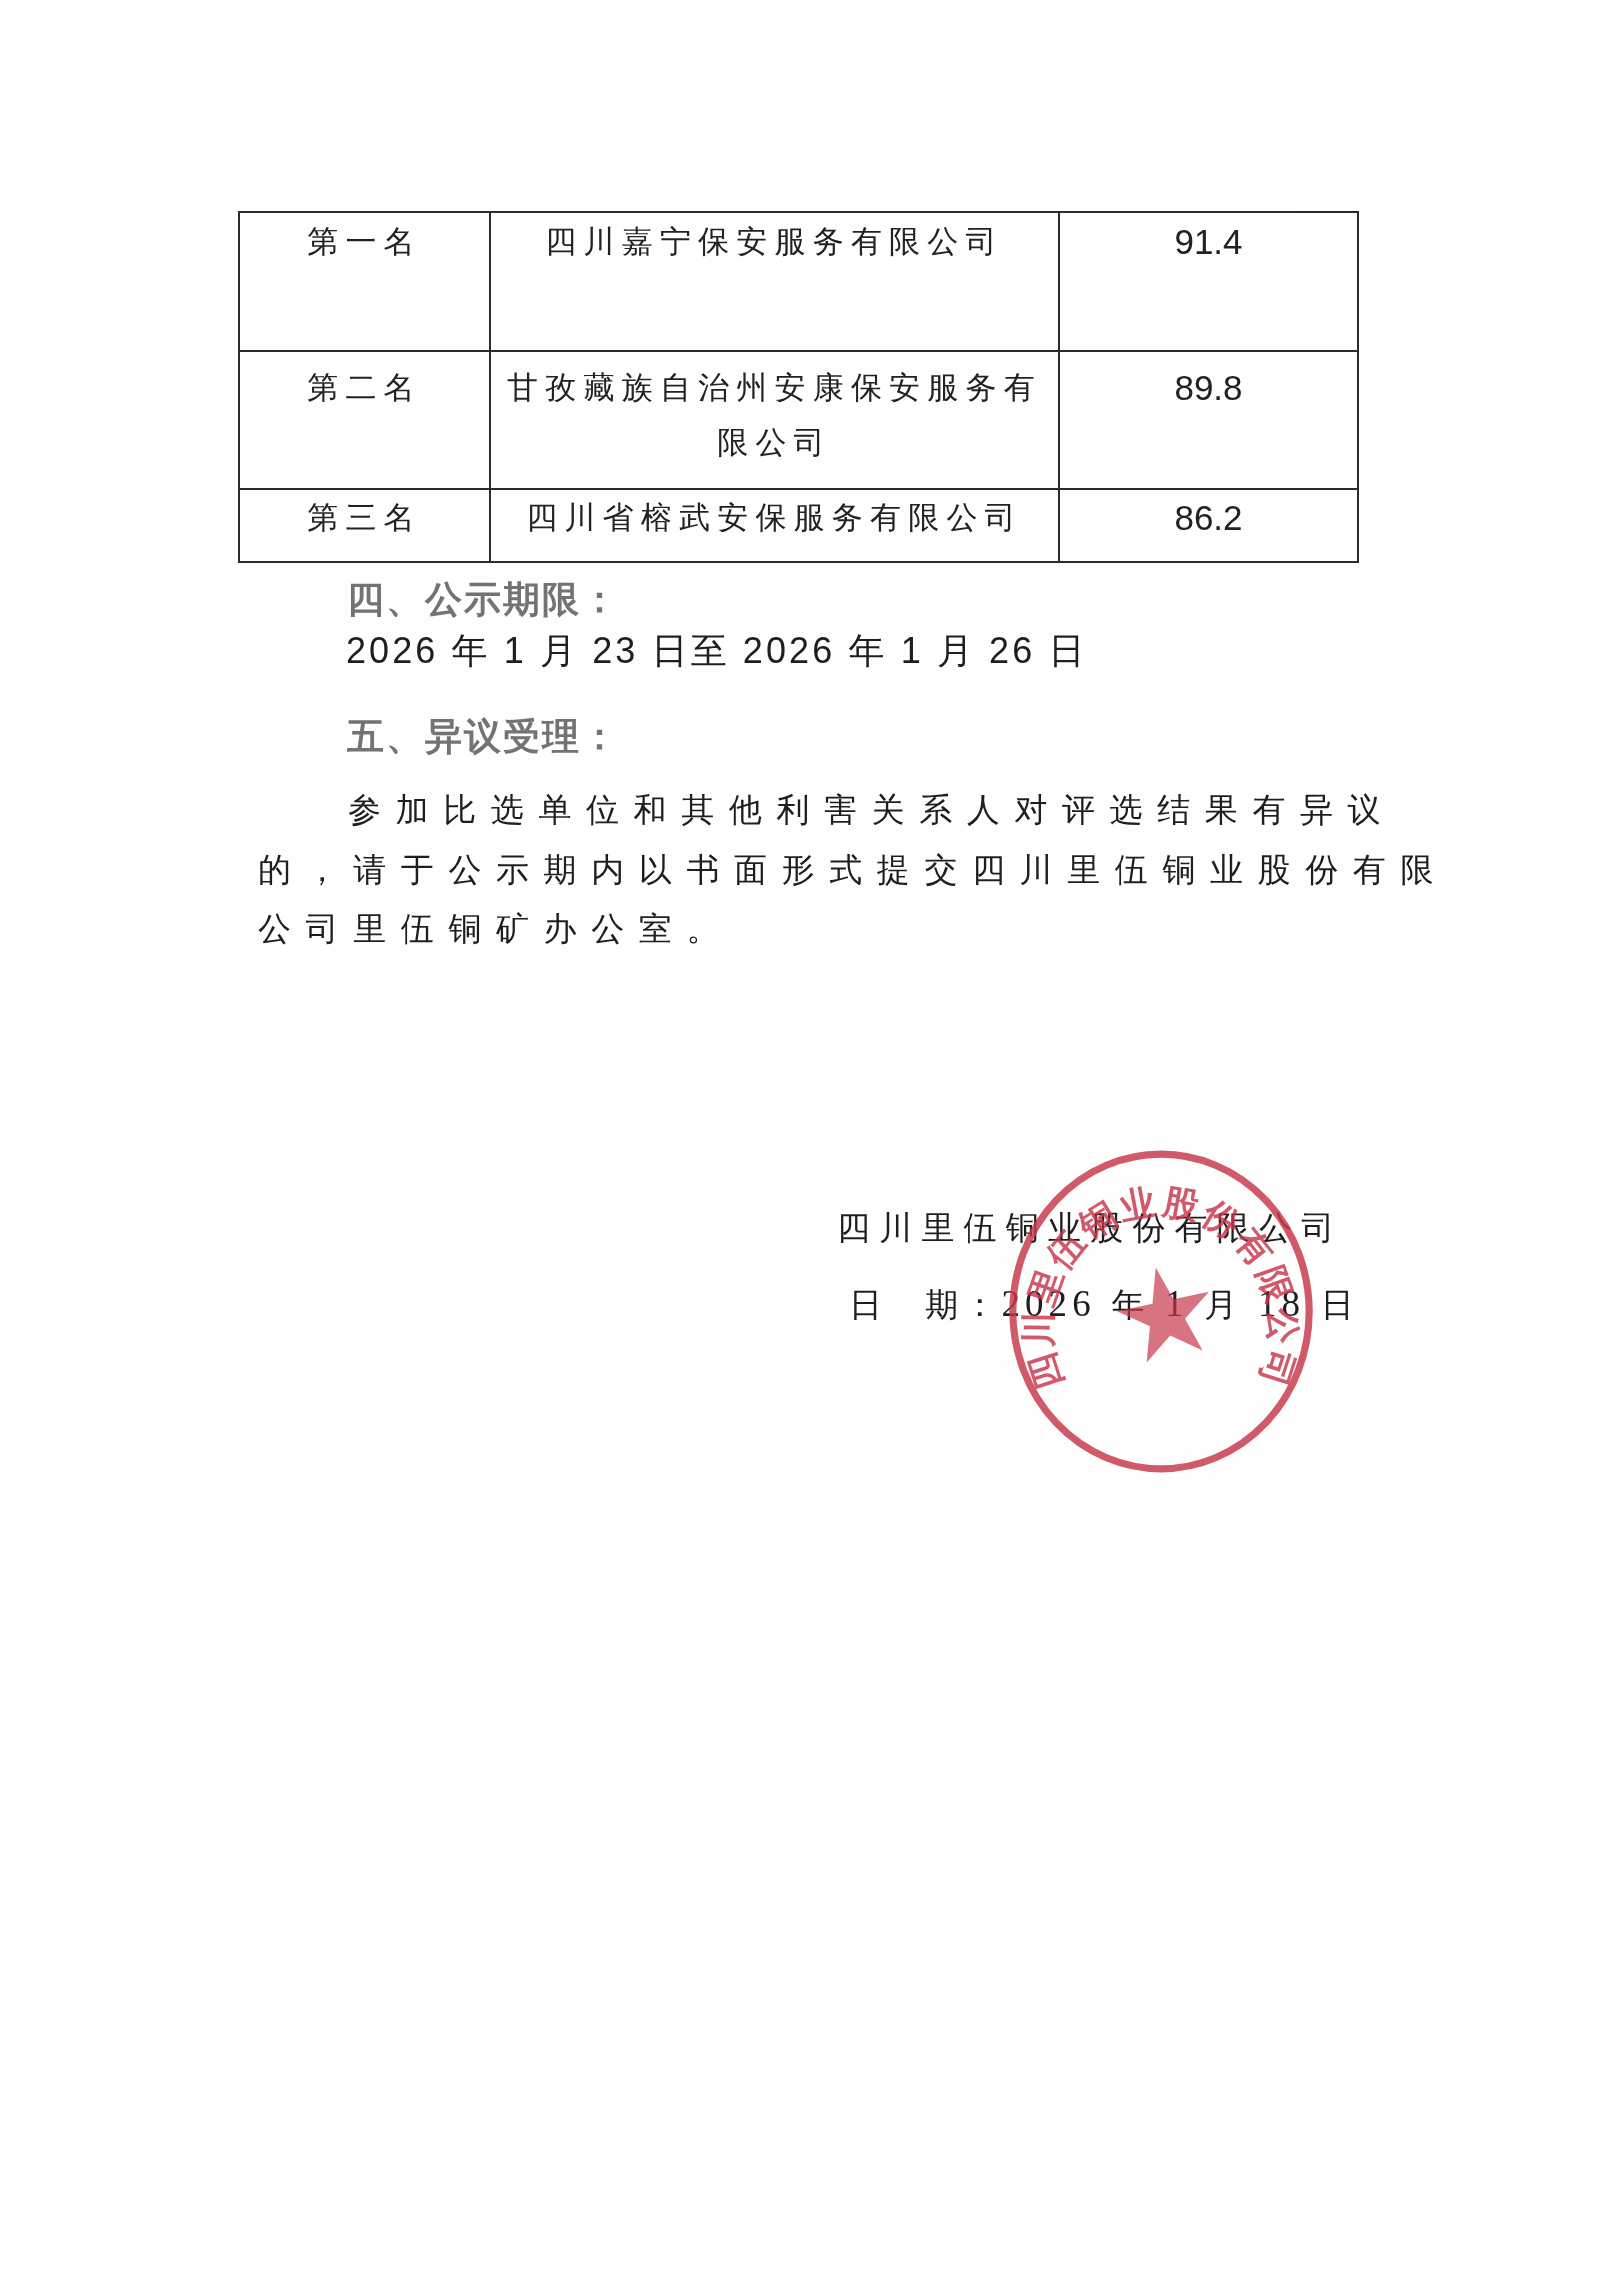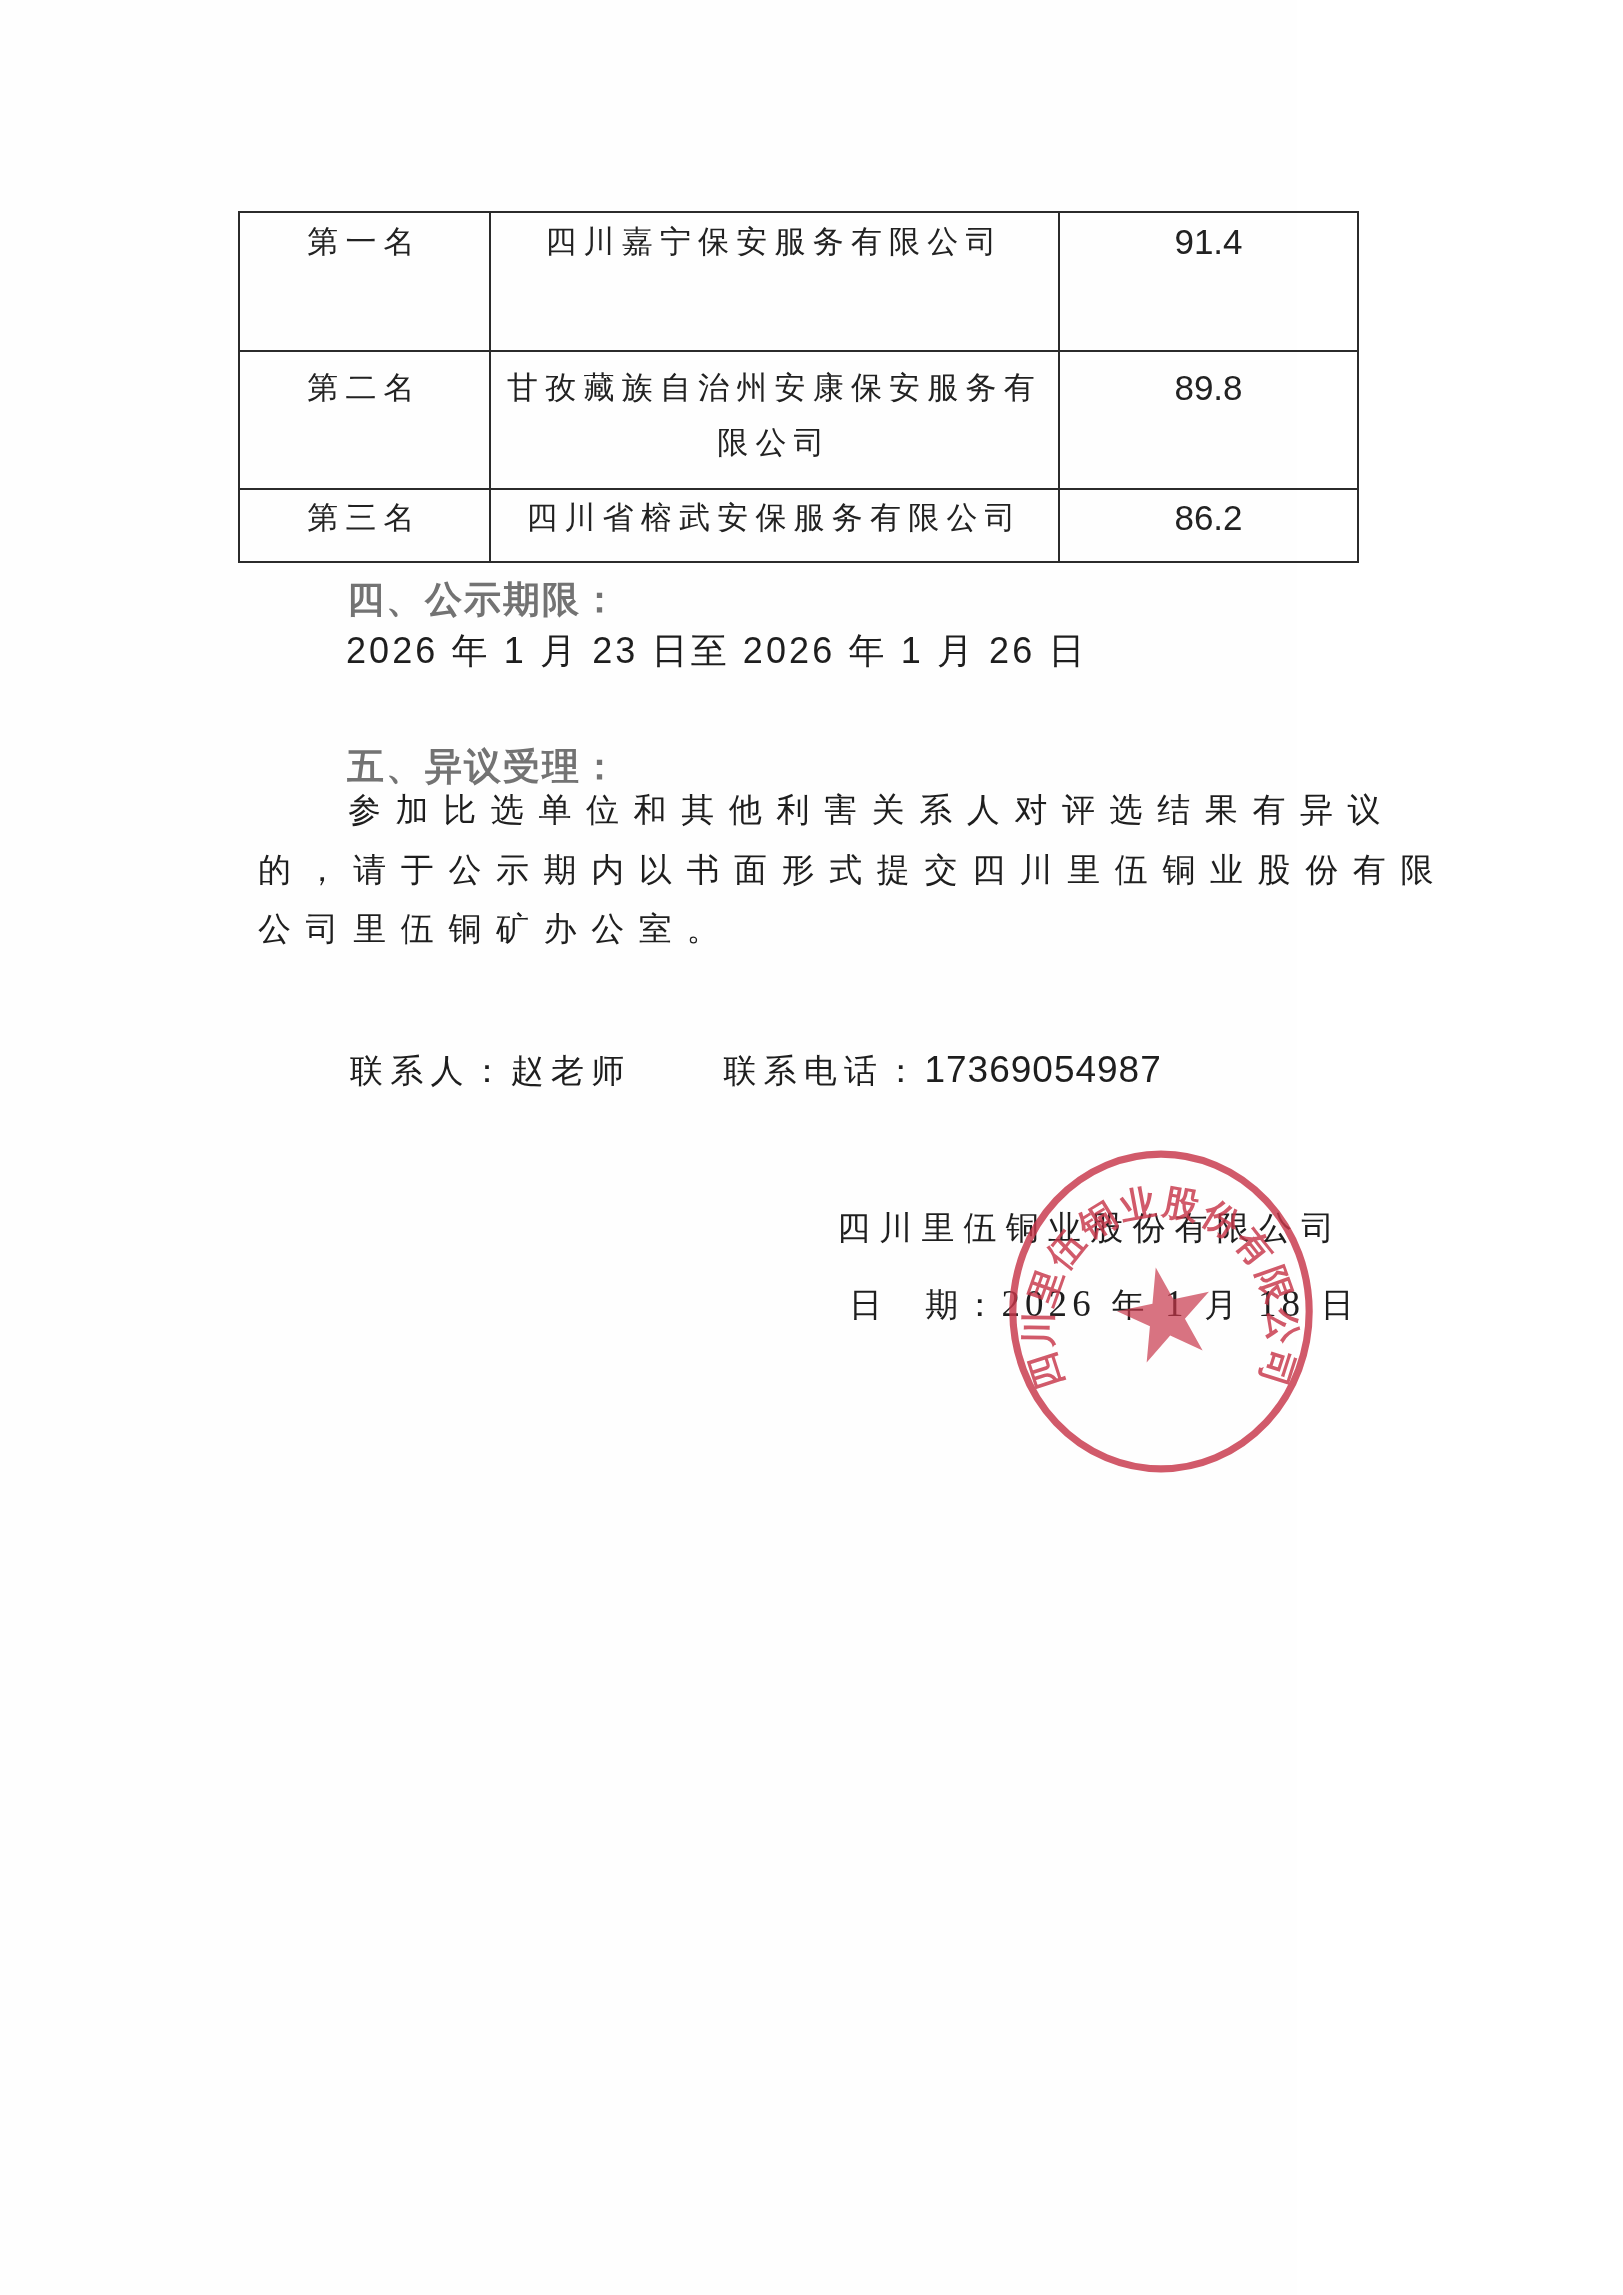--- a/index.html
+++ b/index.html
@@ -78,28 +78,25 @@
         <td><span>第三名</span></td>
         <td><span>四川省榕武安保服务有限公司</span></td>
         <td class="score"><span>86.2</span></td>
       </tr>
     </tbody>
   </table>
 
   <div class="heading" style="left:347px; top:579px;">四、公示期限：</div>
   <div class="line date-range" style="left:346px; top:630px;">2026 年 1 月 23 日至 2026 年 1 月 26 日</div>
 
-  <div class="heading" style="left:347px; top:746px;">五、异议受理：</div>
+  <div class="heading" style="left:347px; top:716px;">五、异议受理：</div>
   <div class="line" style="left:348px; top:789px;">参加比选单位和其他利害关系人对评选结果有异议</div>
   <div class="line" style="left:258px; top:849px;">的，请于公示期内以书面形式提交四川里伍铜业股份有限</div>
   <div class="line" style="left:258px; top:908px;">公司里伍铜矿办公室。</div>
 
-  <div class="line contact" style="left:350px; top:1049px;">
-    <span>联系人：</span><span>赵老师</span><span class="gap"></span><span>联系电话：</span><span class="phone">17369054987</span>
-  </div>
 
   <div class="line sig-company" style="left:837px; top:1207px;">四川里伍铜业股份有限公司</div>
   <div class="line sig-date" style="left:849px; top:1283px;">
     <span>日　期：</span><span class="num">2026</span> <span>年</span> <span class="num">1</span> <span>月</span> <span class="num">18</span> <span>日</span>
   </div>
 
   <svg class="seal" viewBox="0 0 610 640">
     <defs>
       <path id="sealArc" d="M 120 470 A 215 225 0 1 1 490 470" fill="none"></path>
     </defs>

